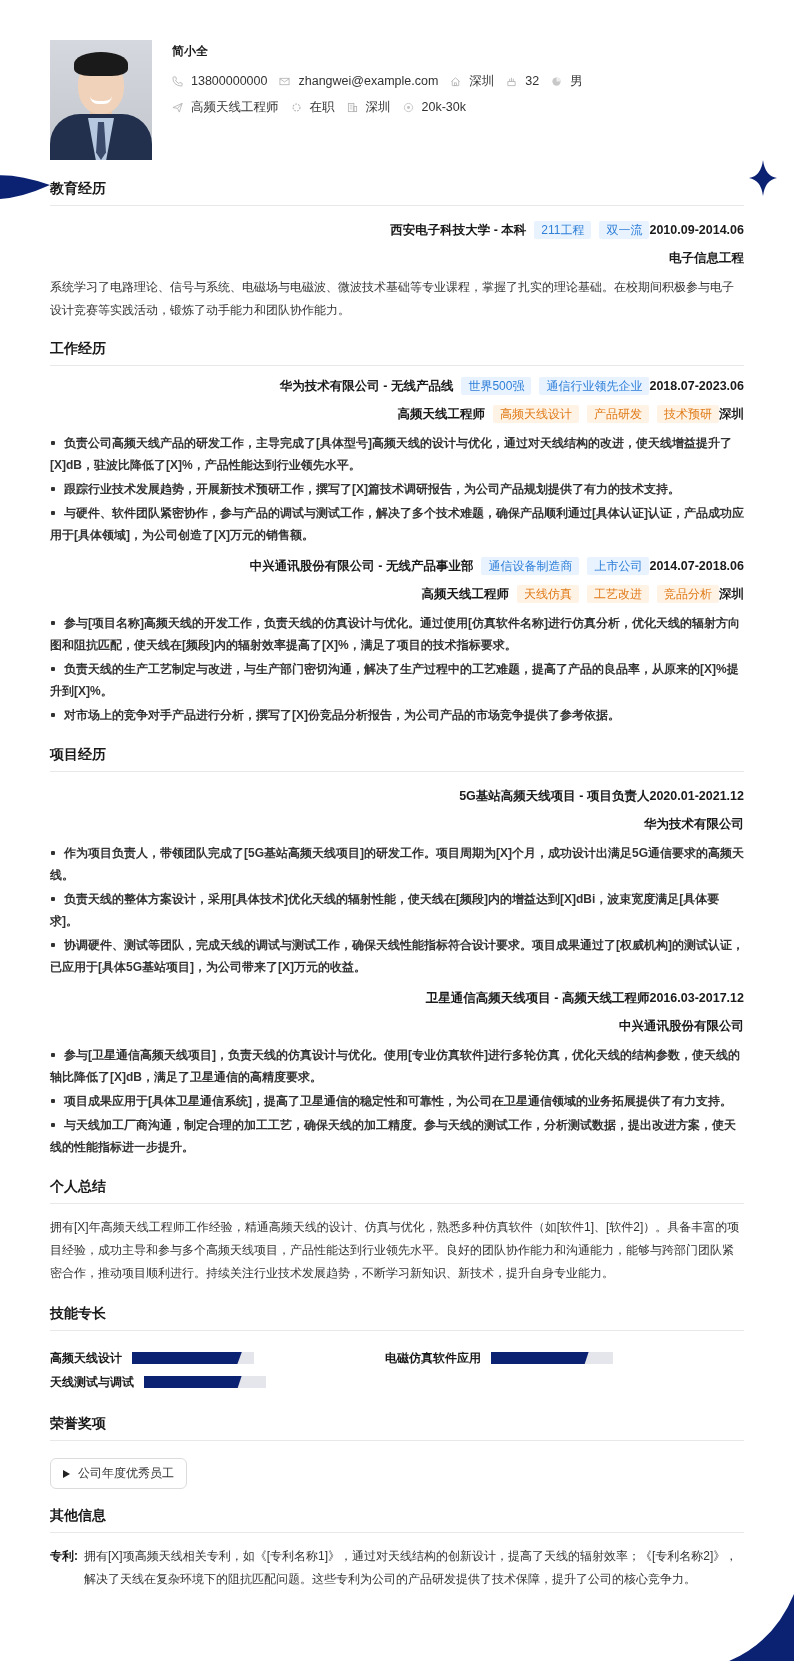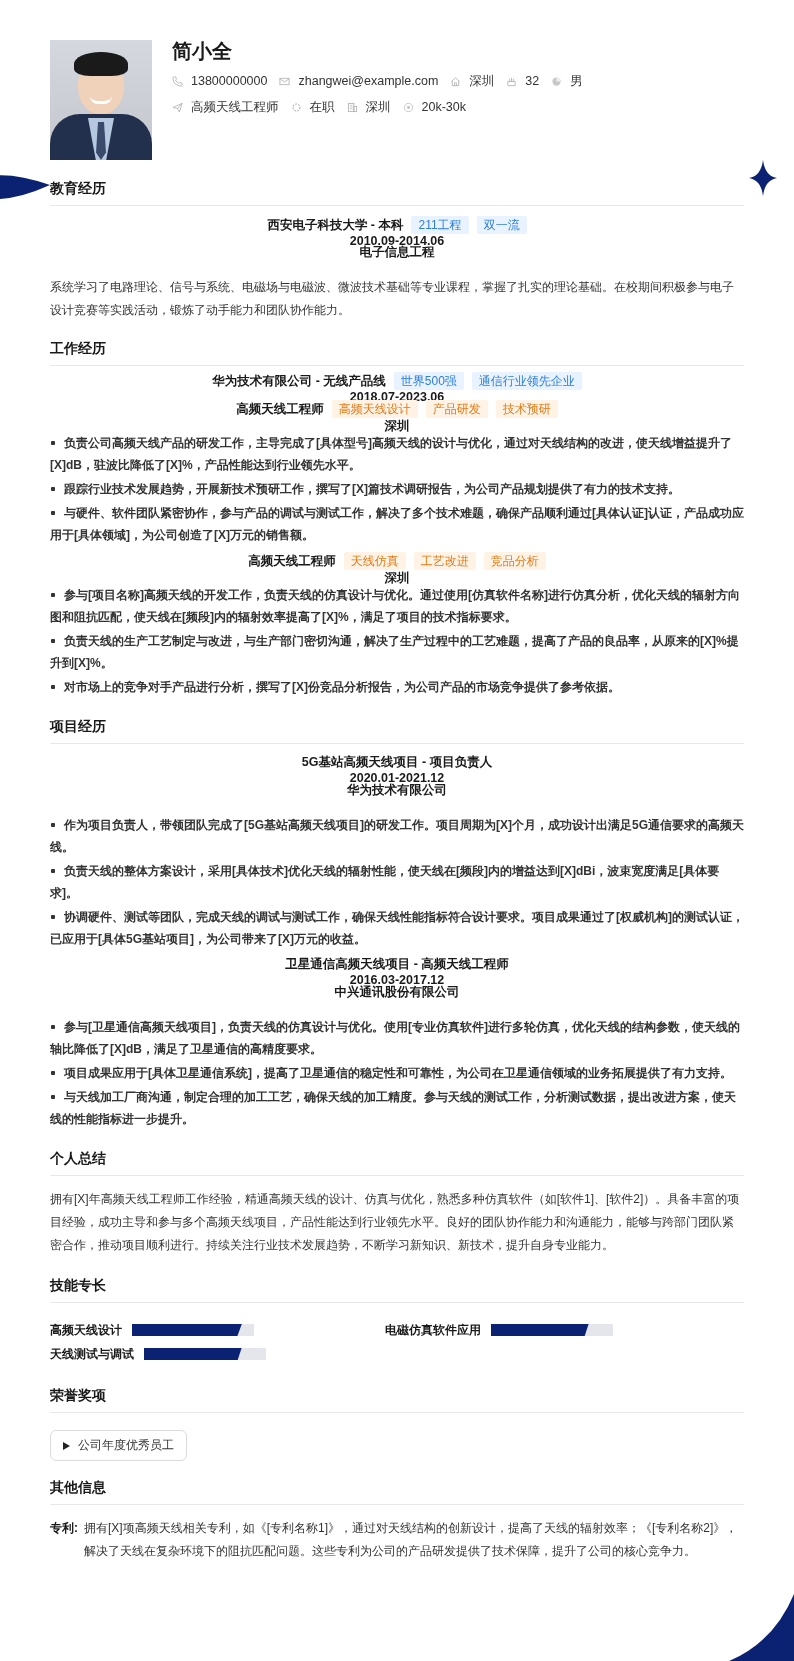--- a/index.html
+++ b/index.html
@@ -34,32 +34,32 @@
   .avatar .bg { position:absolute; inset:0; background: linear-gradient(#d5d8de,#c2c6cd); }
   .avatar .suit { position:absolute; left:0; right:0; bottom:0; height:46px; background:#22304d; border-radius: 30px 30px 0 0; }
   .avatar .shirt { position:absolute; left:38px; width:26px; bottom:0; height:42px; background:#b6c8e0; clip-path: polygon(0 0,100% 0,70% 100%,30% 100%); }
   .avatar .tie { position:absolute; left:46px; width:10px; bottom:0; height:38px; background:#3a4a6b; clip-path: polygon(20% 0,80% 0,100% 80%,50% 100%,0 80%); }
   .avatar .neck { position:absolute; left:40px; width:22px; top:66px; height:16px; background:#e8c7ad; }
   .avatar .face { position:absolute; left:28px; top:20px; width:46px; height:54px; background:#f0d2ba; border-radius: 45% 45% 48% 48%; }
   .avatar .hair { position:absolute; left:24px; top:12px; width:54px; height:24px; background:#1a1a1a; border-radius: 50% 50% 30% 30%; }
   .avatar .smile { position:absolute; left:40px; top:56px; width:22px; height:8px; border-bottom: 3px solid #fff; border-radius: 0 0 12px 12px; }
 
   .hinfo { margin-left: 20px; padding-top: 0; }
-  .name { font-size: 20px; font-weight: bold; color: #1a1a1a; height: 28px; line-height: 22px; }
+  .name { font-size: 12px; font-weight: bold; color: #1a1a1a; height: 28px; line-height: 22px; }
   .info-row { display: flex; align-items: center; height: 26px; font-size: 12.5px; color: #333; }
   .info-item { display: flex; align-items: center; margin-right: 12px; }
   .info-item svg { width: 11px; height: 11px; margin-right: 8px; flex: none; }
 
   
   .section { margin-top: 0; }
   .sec-title {
     font-size: 14px; font-weight: bold; color: #1a1a1a;
     padding-bottom: 7px; border-bottom: 1px solid #e8e8e8;
   }
-  .row { display: flex; justify-content: space-between; align-items: center; height: 28px; flex-direction: column; }
+  .row { display: flex; justify-content: flex-end; align-items: center; height: 28px; }
   .row-left { display: flex; align-items: center; }
   .row-title { font-size: 12.5px; font-weight: bold; color: #1a1a1a; }
   .row-date { font-size: 12.5px; font-weight: bold; color: #1a1a1a; }
   .row-loc { font-size: 12.5px; font-weight: bold; color: #1a1a1a; }
   .tag {
     display: inline-block; font-size: 12px; padding: 1px 7px; margin-left: 8px;
     border-radius: 2px; line-height: 16px;
   }
   .tag-blue { background: #e8f3ff; color: #2f7fd8; }
   .tag-orange { background: #fff3e6; color: #e07a16; }
@@ -220,20 +220,28 @@
       <ul class="bullets" style="margin-top:4px">
         <li>负责公司高频天线产品的研发工作，主导完成了[具体型号]高频天线的设计与优化，通过对天线结构的改进，使天线增益提升了[X]dB，驻波比降低了[X]%，产品性能达到行业领先水平。</li>
         <li>跟踪行业技术发展趋势，开展新技术预研工作，撰写了[X]篇技术调研报告，为公司产品规划提供了有力的技术支持。</li>
         <li>与硬件、软件团队紧密协作，参与产品的调试与测试工作，解决了多个技术难题，确保产品顺利通过[具体认证]认证，产品成功应用于[具体领域]，为公司创造了[X]万元的销售额。</li>
       </ul>
     </div>
 
     <div style="margin-top:6px">
       <div class="row">
         <div class="row-left">
+          <span class="row-title">中兴通讯股份有限公司 - 无线产品事业部</span>
+          <span class="tag tag-blue">通信设备制造商</span>
+          <span class="tag tag-blue">上市公司</span>
+        </div>
+        <span class="row-date">2014.07-2018.06</span>
+      </div>
+      <div class="row">
+        <div class="row-left">
           <span class="row-title">高频天线工程师</span>
           <span class="tag tag-orange">天线仿真</span>
           <span class="tag tag-orange">工艺改进</span>
           <span class="tag tag-orange">竞品分析</span>
         </div>
         <span class="row-loc">深圳</span>
       </div>
       <ul class="bullets" style="margin-top:4px">
         <li>参与[项目名称]高频天线的开发工作，负责天线的仿真设计与优化。通过使用[仿真软件名称]进行仿真分析，优化天线的辐射方向图和阻抗匹配，使天线在[频段]内的辐射效率提高了[X]%，满足了项目的技术指标要求。</li>
         <li>负责天线的生产工艺制定与改进，与生产部门密切沟通，解决了生产过程中的工艺难题，提高了产品的良品率，从原来的[X]%提升到[X]%。</li>

